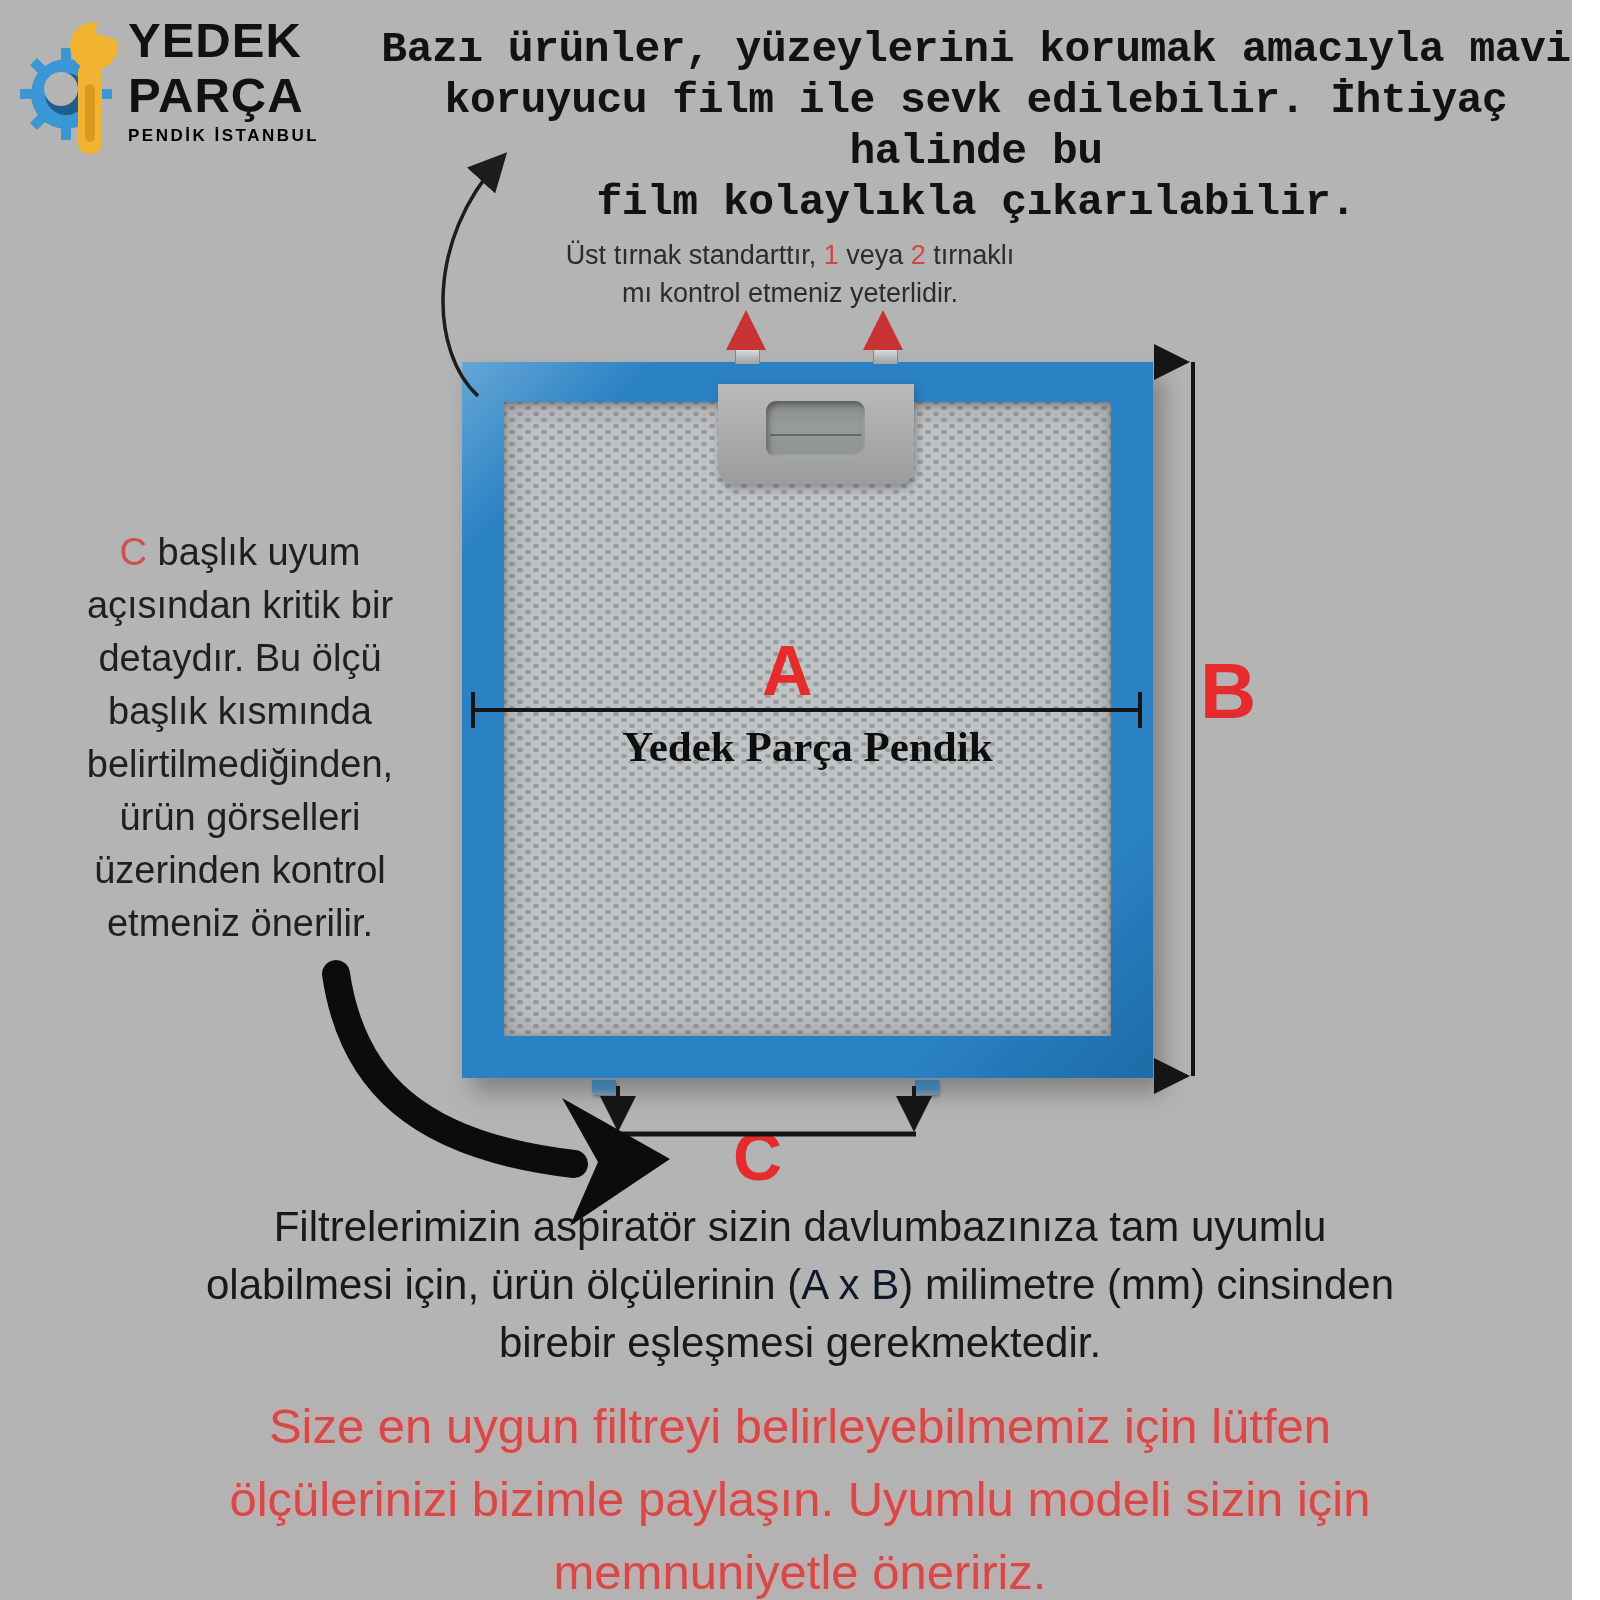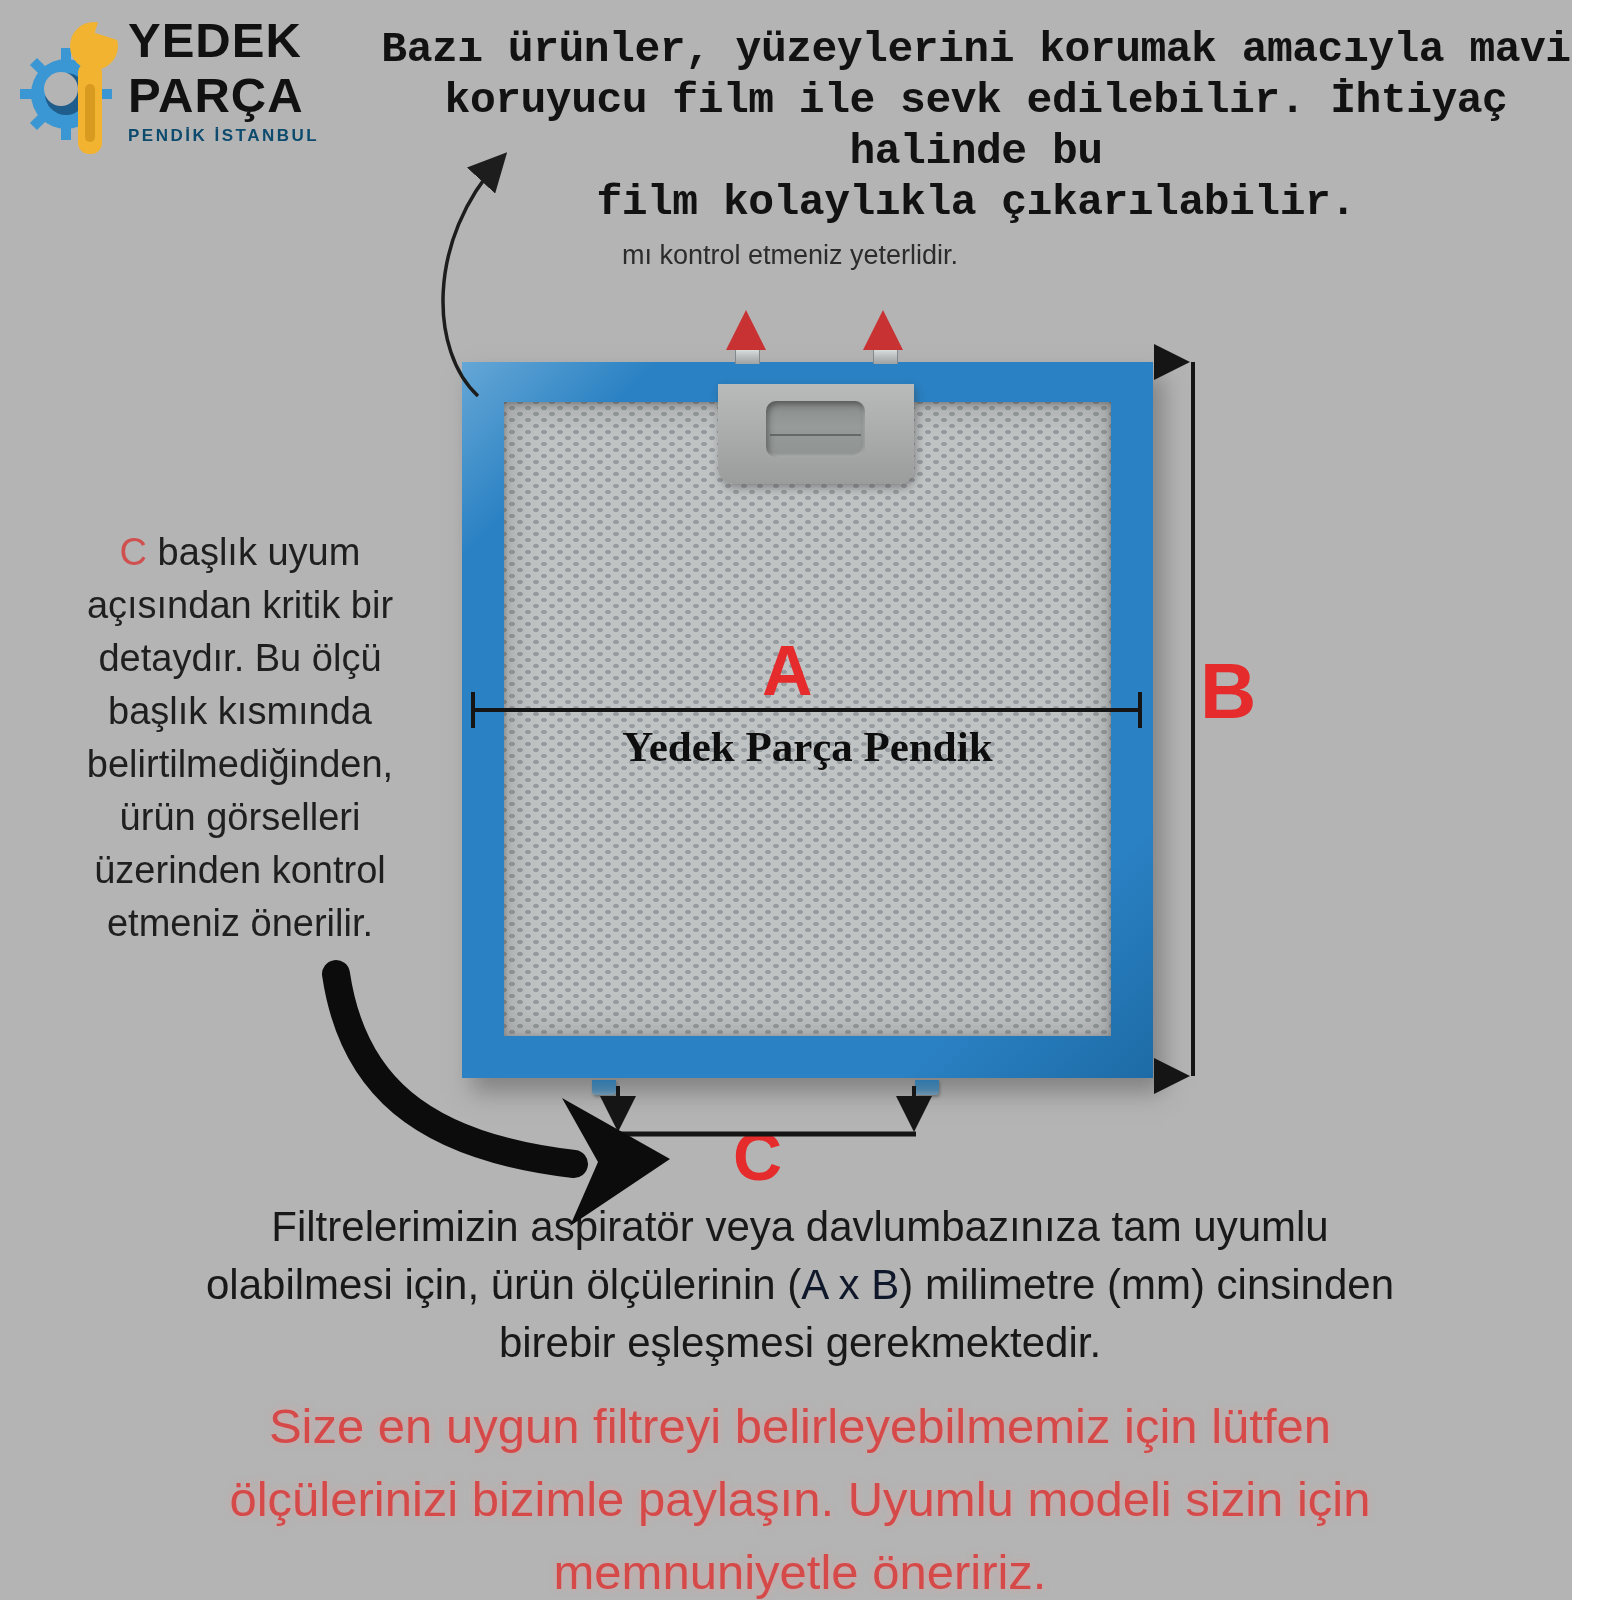--- a/index.html
+++ b/index.html
@@ -8,21 +8,21 @@
     background:#b4b4b4; overflow:hidden;
     font-family:"Liberation Sans", sans-serif;
     color:#1c1c1c;
   }
   .abs{position:absolute;}
 
   
   .logo-text{left:128px; top:16px; line-height:1;}
   .logo-line{font-weight:bold; font-size:49px; color:#111; letter-spacing:1px; font-family:"Liberation Sans",sans-serif;}
   .logo-line+.logo-line{margin-top:6px;}
-  .logo-sub{margin-top:7px; font-weight:bold; font-size:17px; color:#0c4a6e; letter-spacing:2.5px;}
+  .logo-sub{margin-top:7px; font-weight:bold; font-size:17px; color:#000000; letter-spacing:2.5px;}
 
   
   .headline{
     left:368px; top:24px; width:1216px; text-align:center;
     font-family:Liberation Mono, monospace; font-weight:bold;
     font-size:43px; line-height:51px; color:#121212; letter-spacing:-0.5px;
   }
 
   
   .tab-note{
@@ -142,20 +142,21 @@
     <div class="logo-sub">PENDİK İSTANBUL</div>
   </div>
 
   <div class="abs headline">
     <div>Bazı ürünler, yüzeylerini korumak amacıyla mavi</div>
     <div>koruyucu film ile sevk edilebilir. İhtiyaç halinde bu</div>
     <div>film kolaylıkla çıkarılabilir.</div>
   </div>
 
   <div class="abs tab-note">
+    <div><span>Üst tırnak standarttır, </span><span class="red-num">1</span><span> veya </span><span class="red-num">2</span><span> tırnaklı</span></div>
     <div>mı kontrol etmeniz yeterlidir.</div>
   </div>
 
   <div class="abs filter">
     <div class="mesh"></div>
     <div class="handle">
       <div class="handle-slot"></div>
     </div>
   </div>
 
@@ -174,21 +175,21 @@
     <div>açısından kritik bir</div>
     <div>detaydır. Bu ölçü</div>
     <div>başlık kısmında</div>
     <div>belirtilmediğinden,</div>
     <div>ürün görselleri</div>
     <div>üzerinden kontrol</div>
     <div>etmeniz önerilir.</div>
   </div>
 
   <div class="abs fit-note">
-    <div>Filtrelerimizin aspiratör veya davlumbazınıza tam uyumlu</div>
+    <div>Filtrelerimizin aspiratör sizin davlumbazınıza tam uyumlu</div>
     <div><span>olabilmesi için, ürün ölçülerinin (</span><span class="red-num">A x B</span><span>) milimetre (mm) cinsinden</span></div>
     <div>birebir eşleşmesi gerekmektedir.</div>
   </div>
 
   <div class="abs cta-note">
     <div>Size en uygun filtreyi belirleyebilmemiz için lütfen</div>
     <div>ölçülerinizi bizimle paylaşın. Uyumlu modeli sizin için</div>
     <div>memnuniyetle öneririz.</div>
   </div>
 

